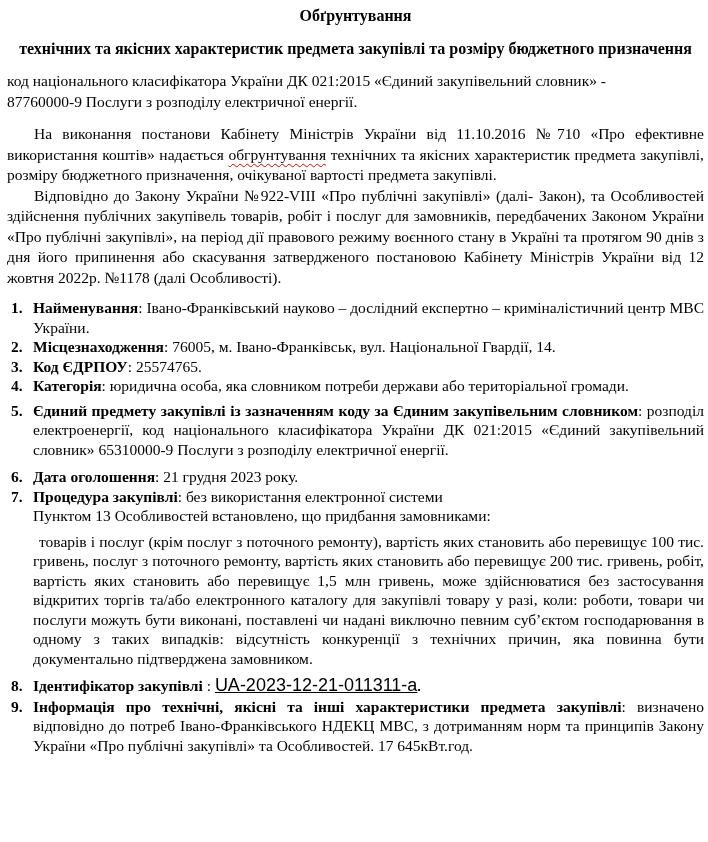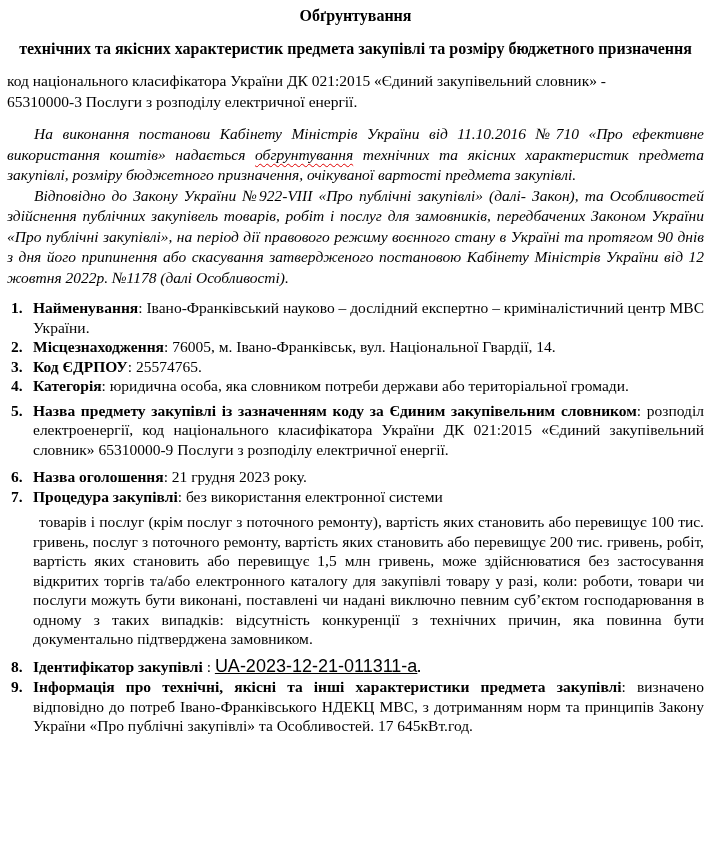--- a/index.html
+++ b/index.html
@@ -19,21 +19,20 @@
   .subtitle {
     text-align:center; font-weight:bold; font-size:16px;
     line-height:24px; margin-bottom:9px;
   }
   .classifier { line-height:21px; }
 
   .paras { margin-top:12px; }
   .para {
     margin:0; text-indent:27px; text-align:justify;
     line-height:20.5px;
-    font-style:italic;
   }
 
   .misspelled {
     text-decoration:underline;
     text-decoration-style:wavy;
     text-decoration-color:#e00000;
     text-decoration-thickness:1px;
     text-underline-offset:3px;
     text-decoration-skip-ink:none;
   }
@@ -65,21 +64,21 @@
 <body>
 
 <div class="page">
 
   <div class="title">Обґрунтування</div>
 
   <div class="subtitle">технічних та якісних характеристик предмета закупівлі та розміру бюджетного призначення</div>
 
   <div class="classifier">
     <span>код національного класифікатора України ДК 021:2015 «Єдиний закупівельний словник» -</span><br>
-    <span>65310000-3 Послуги з розподілу електричної енергії.</span>
+    <span>87760000-9 Послуги з розподілу електричної енергії.</span>
   </div>
 
   <div class="paras">
     <p class="para"><span>На виконання постанови Кабінету Міністрів України від 11.10.2016 №710 «Про ефективне використання коштів» надається </span><span class="misspelled">обгрунтування</span><span> технічних та якісних характеристик предмета закупівлі, розміру бюджетного призначення, очікуваної вартості предмета закупівлі.</span></p>
     <p class="para">Відповідно до Закону України №922-VIII «Про публічні закупівлі» (далі- Закон), та Особливостей здійснення публічних закупівель товарів, робіт і послуг для замовників, передбачених Законом України «Про публічні закупівлі», на період дії правового режиму воєнного стану в Україні та протягом 90 днів з дня його припинення або скасування затвердженого постановою Кабінету Міністрів України від 12 жовтня 2022р. №1178 (далі Особливості).</p>
   </div>
 
   <div class="list">
 
     <div class="li">
@@ -97,32 +96,33 @@
       <div class="libody"><span class="b">Код ЄДРПОУ</span><span>: 25574765.</span></div>
     </div>
 
     <div class="li mb-s">
       <span class="num">4.</span>
       <div class="libody"><span class="b">Категорія</span><span>: юридична особа, яка словником потреби держави або територіальної громади.</span></div>
     </div>
 
     <div class="li mb-m">
       <span class="num">5.</span>
-      <div class="libody"><span class="b">Назва предмету закупівлі із зазначенням коду за Єдиним закупівельним словником</span><span>: розподіл електроенергії, код національного класифікатора України ДК 021:2015 «Єдиний закупівельний словник» 65310000-9 Послуги з розподілу електричної енергії.</span></div>
+      <div class="libody"><span class="b">Єдиний предмету закупівлі із зазначенням коду за Єдиним закупівельним словником</span><span>: розподіл електроенергії, код національного класифікатора України ДК 021:2015 «Єдиний закупівельний словник» 65310000-9 Послуги з розподілу електричної енергії.</span></div>
     </div>
 
     <div class="li">
       <span class="num">6.</span>
-      <div class="libody"><span class="b">Назва оголошення</span><span>: 21 грудня 2023 року.</span></div>
+      <div class="libody"><span class="b">Дата оголошення</span><span>: 21 грудня 2023 року.</span></div>
     </div>
 
     <div class="li">
       <span class="num">7.</span>
       <div class="libody">
         <span class="b">Процедура закупівлі</span><span>: без використання електронної системи</span>
+        <div>Пунктом 13 Особливостей встановлено, що придбання замовниками:</div>
         <div class="subpara">товарів і послуг (крім послуг з поточного ремонту), вартість яких становить або перевищує 100 тис. гривень, послуг з поточного ремонту, вартість яких становить або перевищує 200 тис. гривень, робіт, вартість яких становить або перевищує 1,5 млн гривень, може здійснюватися без застосування відкритих торгів та/або електронного каталогу для закупівлі товару у разі, коли: роботи, товари чи послуги можуть бути виконані, поставлені чи надані виключно певним суб’єктом господарювання в одному з таких випадків: відсутність конкуренції з технічних причин, яка повинна бути документально підтверджена замовником.</div>
       </div>
     </div>
 
     <div class="li">
       <span class="num">8.</span>
       <div class="libody"><span class="b">Ідентифікатор закупівлі</span><span> : </span><span class="idlink">UA-2023-12-21-011311-a</span><span class="idafter">.</span></div>
     </div>
 
     <div class="li">

